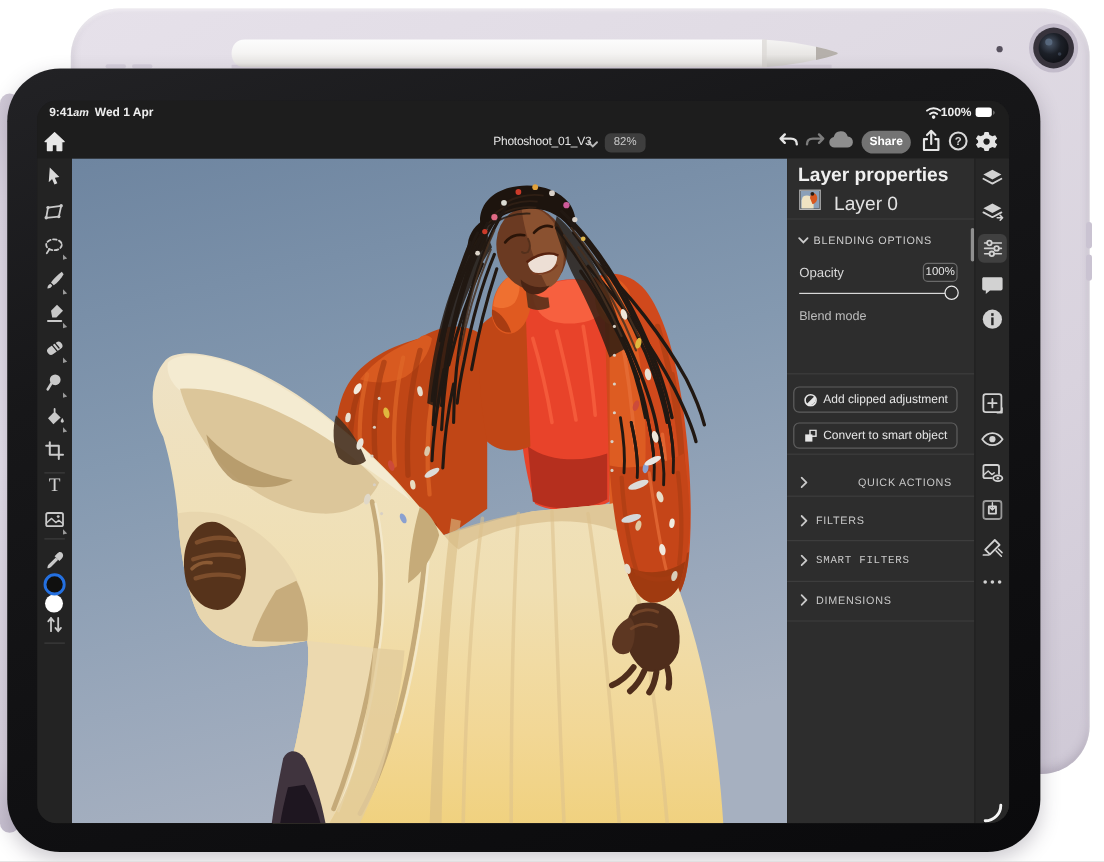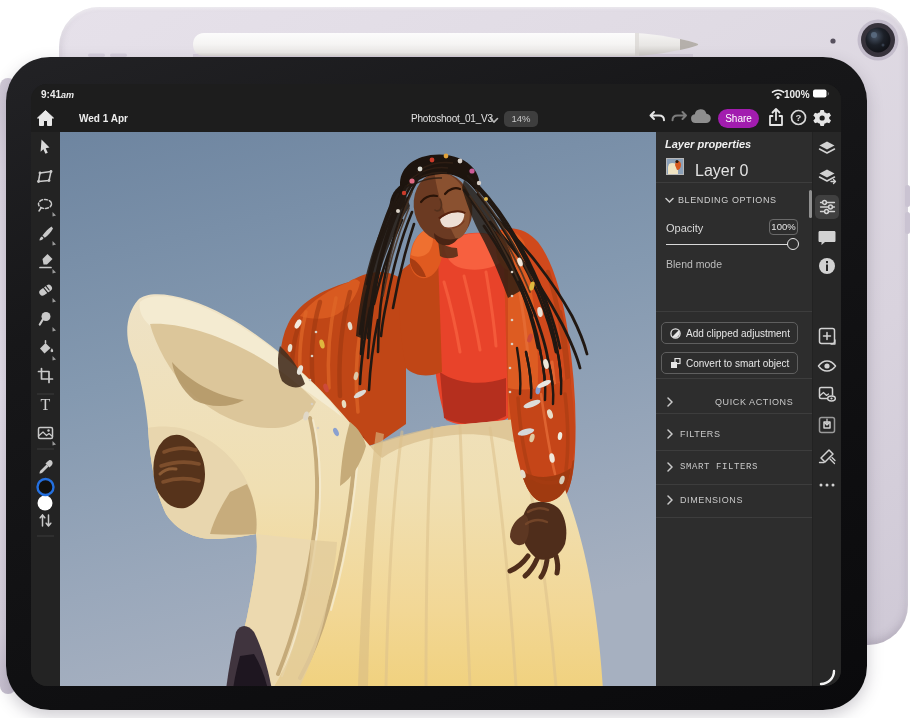--- a/index.html
+++ b/index.html
@@ -64,21 +64,21 @@
     <path d="M24,5 L455,5 L455,28 L24,28 C17,28 13,22.8 13,16.5 C13,10.2 17,5 24,5 Z" fill="url(#peng)"></path>
     <path d="M455,5 C478,6 502,11 517,15.5 C518,16 518,17 517,17.5 C502,22 478,27 455,28 Z" fill="url(#peng2)"></path>
     <path d="M517,15.5 C518.5,16 518.5,17 517,17.5 C512,19.2 506,20.8 500,22 L500,11 C506,12.2 512,13.8 517,15.5 Z" fill="#b5b0ab"></path>
     <path d="M455,5 L459,5 L459,28 L455,28 Z" fill="#d8d5d2" opacity="0.6"></path>
   </svg>
   <div id="rail"></div>
   <div id="front"></div>
   <div id="screen">
     <div id="topbar">
       <span style="position:absolute;left:10px;top:4.5px;font-size:10px;font-weight:bold;color:#ededed;">9:41<span style="font-size:9px;font-style:italic;">am</span></span>
-      <span style="position:absolute;left:48px;top:4.5px;font-size:10px;font-weight:bold;color:#ededed;margin-top:24px;">Wed 1 Apr</span>
+      <span style="position:absolute;left:48px;top:4.5px;font-size:10px;font-weight:bold;color:#ededed;">Wed 1 Apr</span>
       <span style="position:absolute;left:753px;top:4.5px;font-size:10px;font-weight:bold;color:#ededed;">100%</span>
       <svg style="position:absolute;left:0;top:0" width="810" height="48" viewBox="0 0 810 48">
 
         <g stroke="#ededed" fill="none" stroke-width="1.6" stroke-linecap="round">
           <path d="M741.5,8.2 C744.5,5.6 749.5,5.6 752.5,8.2"></path>
           <path d="M744,11 C746,9.3 748,9.3 750,11"></path>
         </g>
         <circle cx="747" cy="13.6" r="1.5" fill="#ededed"></circle>
 
         <rect x="782" y="5.5" width="13.5" height="8" rx="2" fill="#fff"></rect>
@@ -109,22 +109,22 @@
 
         <g transform="translate(783,25)">
           <path d="M8.5,0.8 L9.3,3.2 A5.6,5.6 0 0 1 11.6,4.2 L14,3.4 L15.7,6.2 L13.9,8 A5.6,5.6 0 0 1 13.9,9.4 L15.7,11.2 L14,14 L11.6,13.2 A5.6,5.6 0 0 1 9.3,14.2 L8.5,16.6 L5.2,16.6 L4.4,14.2 A5.6,5.6 0 0 1 2.1,13.2 L-0.3,14 L-2,11.2 L-0.2,9.4 A5.6,5.6 0 0 1 -0.2,8 L-2,6.2 L-0.3,3.4 L2.1,4.2 A5.6,5.6 0 0 1 4.4,3.2 L5.2,0.8 Z" transform="translate(1.3,0.3)" fill="#e4e4e4"></path>
           <circle cx="8.15" cy="9" r="2.6" fill="#1d1d1d"></circle>
         </g>
       </svg>
       <span style="position:absolute;left:380px;top:29px;font-size:10px;letter-spacing:-0.2px;color:#e2e2e2;">Photoshoot_01_V3</span>
       <svg style="position:absolute;left:458px;top:33px" width="10" height="8" viewBox="0 0 10 8">
           <path d="M1.5,1.5 L5,5 L8.5,1.5" stroke="#b8b8b8" stroke-width="1.6" fill="none" stroke-linecap="round"></path>
         </svg>
-      <div style="position:absolute;left:473px;top:27px;width:34px;height:16px;background:#3e3e3e;border-radius:5px;text-align:center;font-size:9.5px;color:#c8c8c8;line-height:16px;">14%</div>
-      <div style="position:absolute;left:687px;top:25px;width:41px;height:19px;background:#a21caf;border-radius:10px;text-align:center;font-size:10px;font-weight:normal;color:#fff;line-height:19px;">Share</div>
+      <div style="position:absolute;left:473px;top:27px;width:34px;height:16px;background:#3e3e3e;border-radius:5px;text-align:center;font-size:9.5px;color:#c8c8c8;line-height:16px;">82%</div>
+      <div style="position:absolute;left:687px;top:25px;width:41px;height:19px;background:#737373;border-radius:10px;text-align:center;font-size:10px;font-weight:bold;color:#fff;line-height:19px;">Share</div>
     </div>
     <div id="toolbar">
       <svg width="29" height="554" viewBox="0 0 29 554">
         <g stroke="#c9c9c9" fill="none" stroke-width="1.5" stroke-linecap="round" stroke-linejoin="round">
           <path d="M10.5,7.5 L18.5,15.5 L14.7,16.2 L16.8,20.8 L14.4,21.8 L12.4,17.2 L9.6,19.8 Z" fill="#dadada" stroke="none"></path>
           <g transform="translate(7,38)">
             <path d="M2,3 L13,1.5 L11,10.5 L0.5,11.5 Z"></path>
             <circle cx="2" cy="3" r="1.4" fill="#c9c9c9" stroke="none"></circle>
             <circle cx="13" cy="1.5" r="1.4" fill="#c9c9c9" stroke="none"></circle>
             <circle cx="11" cy="10.5" r="1.4" fill="#c9c9c9" stroke="none"></circle>
@@ -460,21 +460,21 @@
  <ellipse cx="463" cy="342" rx="2.4" ry="4.4" transform="rotate(-18 463 342)" fill="#e6dcca"></ellipse>
  <ellipse cx="500" cy="304" rx="2.2" ry="4" transform="rotate(8 500 304)" fill="#f0ece0"></ellipse>
  <ellipse cx="472" cy="272" rx="3" ry="9" transform="rotate(70 472 272)" fill="#dcdcda"></ellipse>
  <ellipse cx="466" cy="300" rx="3" ry="8.5" transform="rotate(75 466 300)" fill="#d4d8da"></ellipse>
  <ellipse cx="484" cy="252" rx="2.6" ry="7.5" transform="rotate(65 484 252)" fill="#e8e6e2"></ellipse>
  <ellipse cx="300" cy="262" rx="2.6" ry="7" transform="rotate(60 300 262)" fill="#dcdcd8"></ellipse>
 </g>
 </svg>
     </div>
     <div id="panel">
-      <div style="position:absolute;left:9px;top:6px;font-size:11px;font-weight:bold;color:#f0f0f0;font-style:italic;">Layer properties</div>
+      <div style="position:absolute;left:9px;top:6px;font-size:16px;font-weight:bold;color:#f0f0f0;">Layer properties</div>
       <div style="position:absolute;left:10px;top:26px;width:18px;height:17px;border:1px solid #b8b8b8;box-sizing:border-box;overflow:hidden;">
         <svg width="16" height="15" viewBox="0 0 16 15">
           <rect width="16" height="15" fill="#8ba0b8"></rect>
           <path d="M2,5 C5,3 9,4 11,7 L11,15 L1,15 L1,8 Z" fill="#efe3c2"></path>
           <path d="M9,2 C12,1 14,3 14,6 C14,9 12,11 10,11 L8,6 Z" fill="#d8581f"></path>
           <circle cx="10" cy="2.5" r="1.6" fill="#2a1c12"></circle>
         </svg>
       </div>
       <div style="position:absolute;left:39px;top:30px;font-size:16px;color:#e2e2e2;text-align:center;">Layer 0</div>
       <div class="divider" style="top:50px;"></div>

